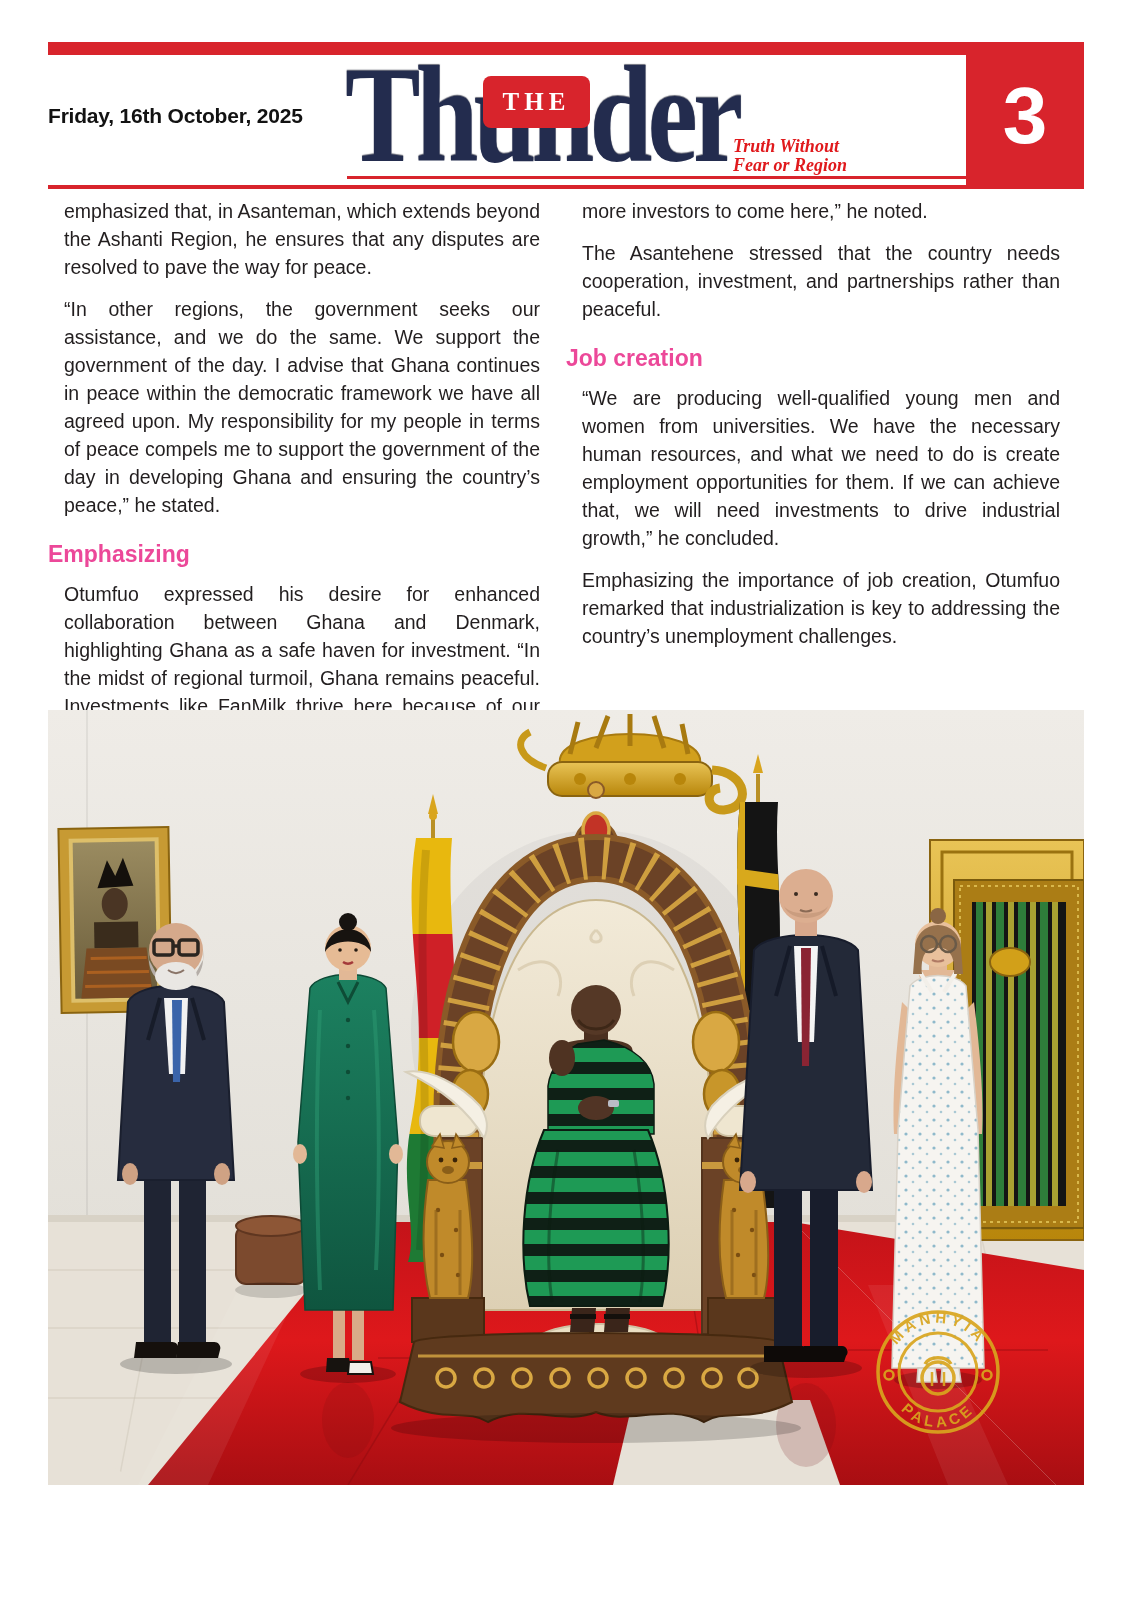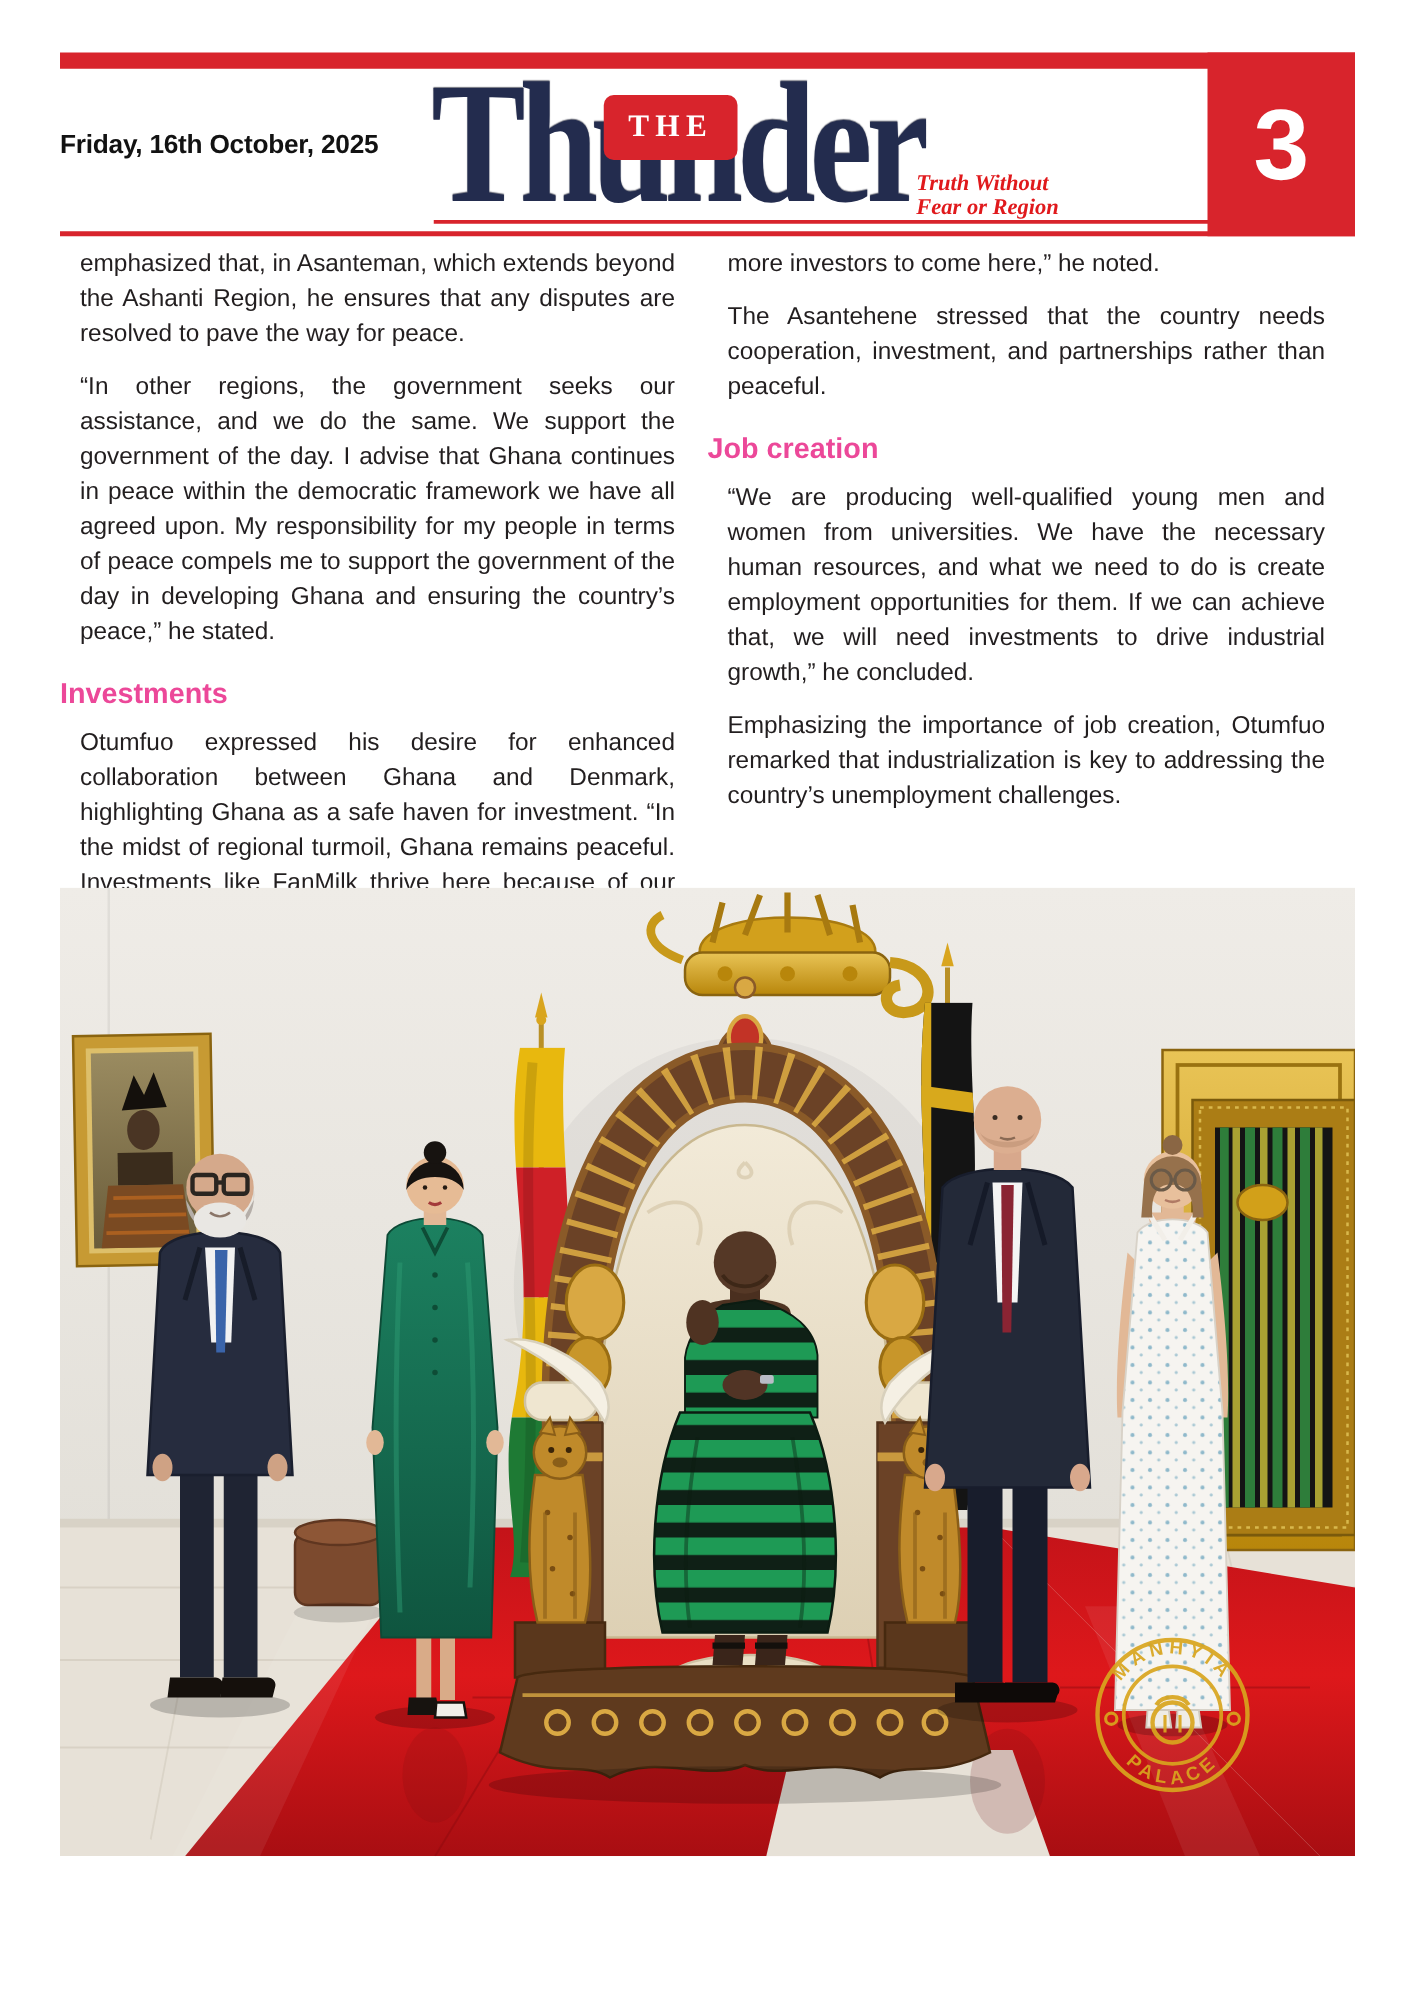--- a/index.html
+++ b/index.html
@@ -59,21 +59,21 @@
   </div>
 
   <div class="hdr-pageblock">
     <span class="hdr-pagenum">3</span>
   </div>
   <div class="hdr-bottomline"></div>
 
   <div class="col col-left">
       <p class="col-para">emphasized that, in Asanteman, which extends beyond the Ashanti Region, he ensures that any disputes are resolved to pave the way for peace.</p>
       <p class="col-para">“In other regions, the government seeks our assistance, and we do the same. We support the government of the day. I advise that Ghana continues in peace within the democratic framework we have all agreed upon. My responsibility for my people in terms of peace compels me to support the government of the day in developing Ghana and ensuring the country’s peace,” he stated.</p>
-      <h2 class="col-heading">Investments</h2>
+      <h2 class="col-heading">Emphasizing</h2>
       <p class="col-para flush">Otumfuo expressed his desire for enhanced collaboration between Ghana and Denmark, highlighting Ghana as a safe haven for investment. “In the midst of regional turmoil, Ghana remains peaceful. Investments like FanMilk thrive here because of our stability and the protection offered to investors. We encourage you, during your tenure, to attract</p>
     </div>
   <div class="col col-right">
       <p class="col-para">more investors to come here,” he noted.</p>
       <p class="col-para">The Asantehene stressed that the country needs cooperation, investment, and partnerships rather than peaceful.</p>
       <h2 class="col-heading">Job creation</h2>
       <p class="col-para">“We are producing well-qualified young men and women from universities. We have the necessary human resources, and what we need to do is create employment opportunities for them. If we can achieve that, we will need investments to drive industrial growth,” he concluded.</p>
       <p class="col-para">Emphasizing the importance of job creation, Otumfuo remarked that industrialization is key to addressing the country’s unemployment challenges.</p>
     </div>
 

